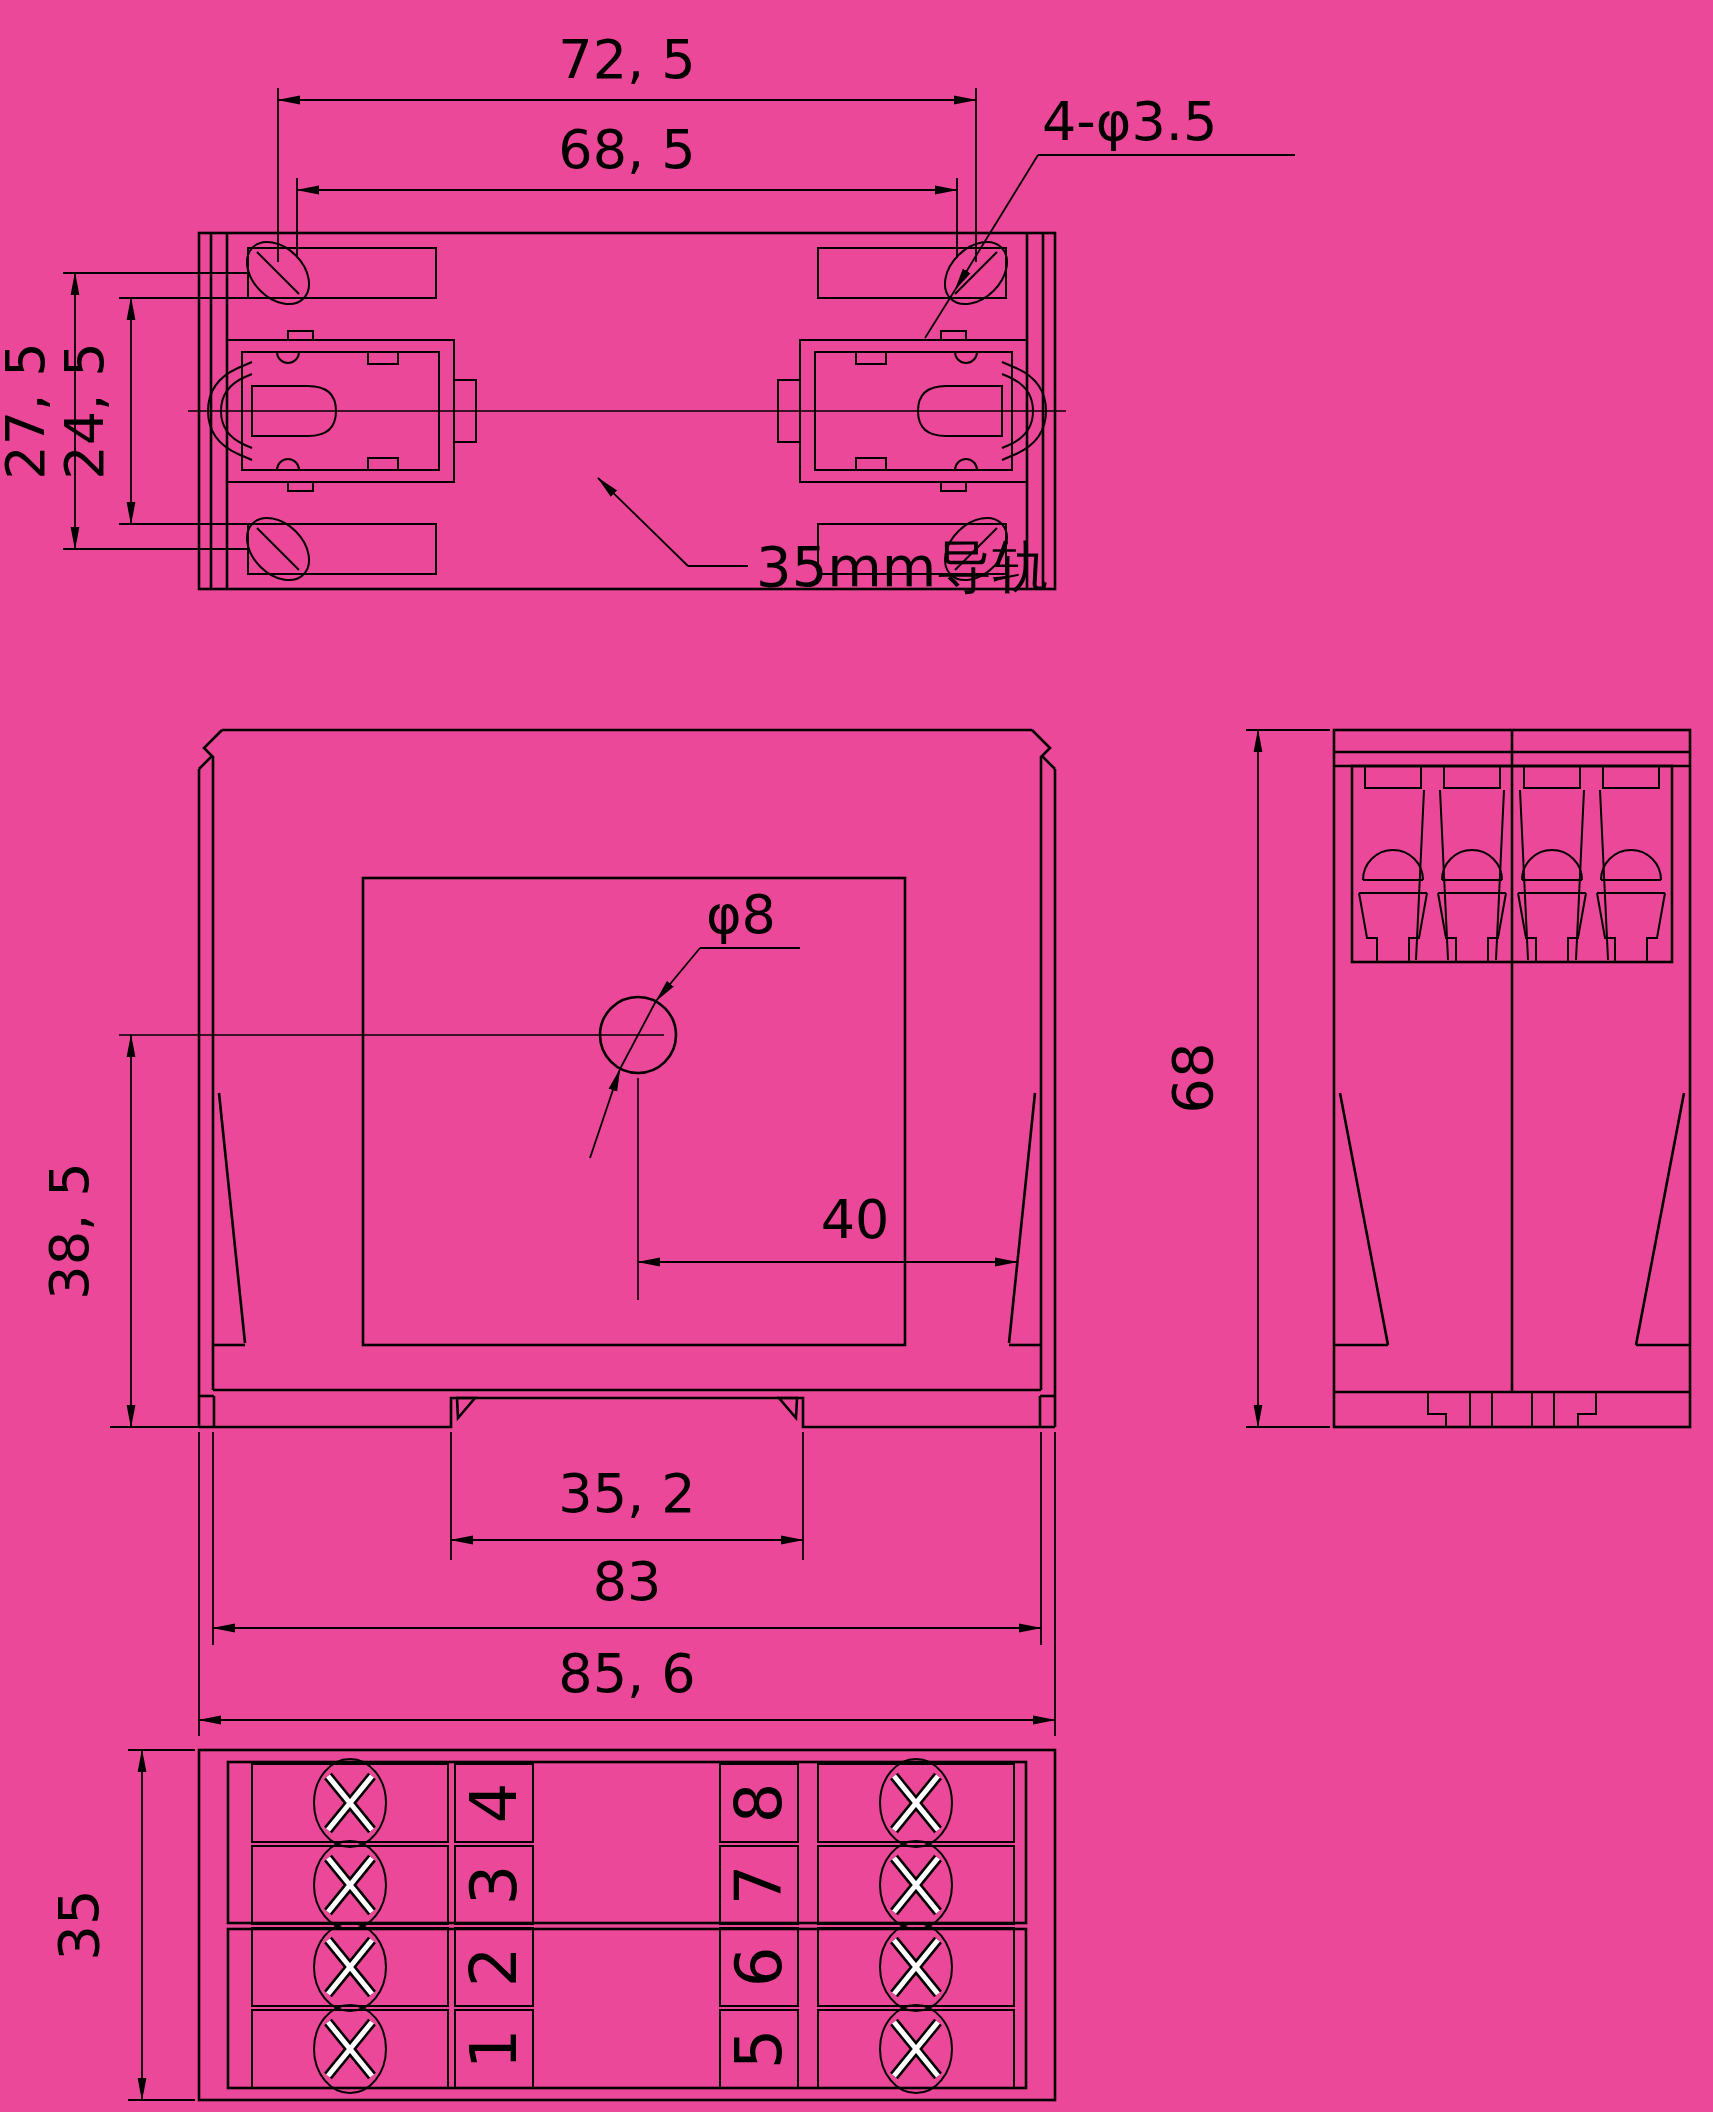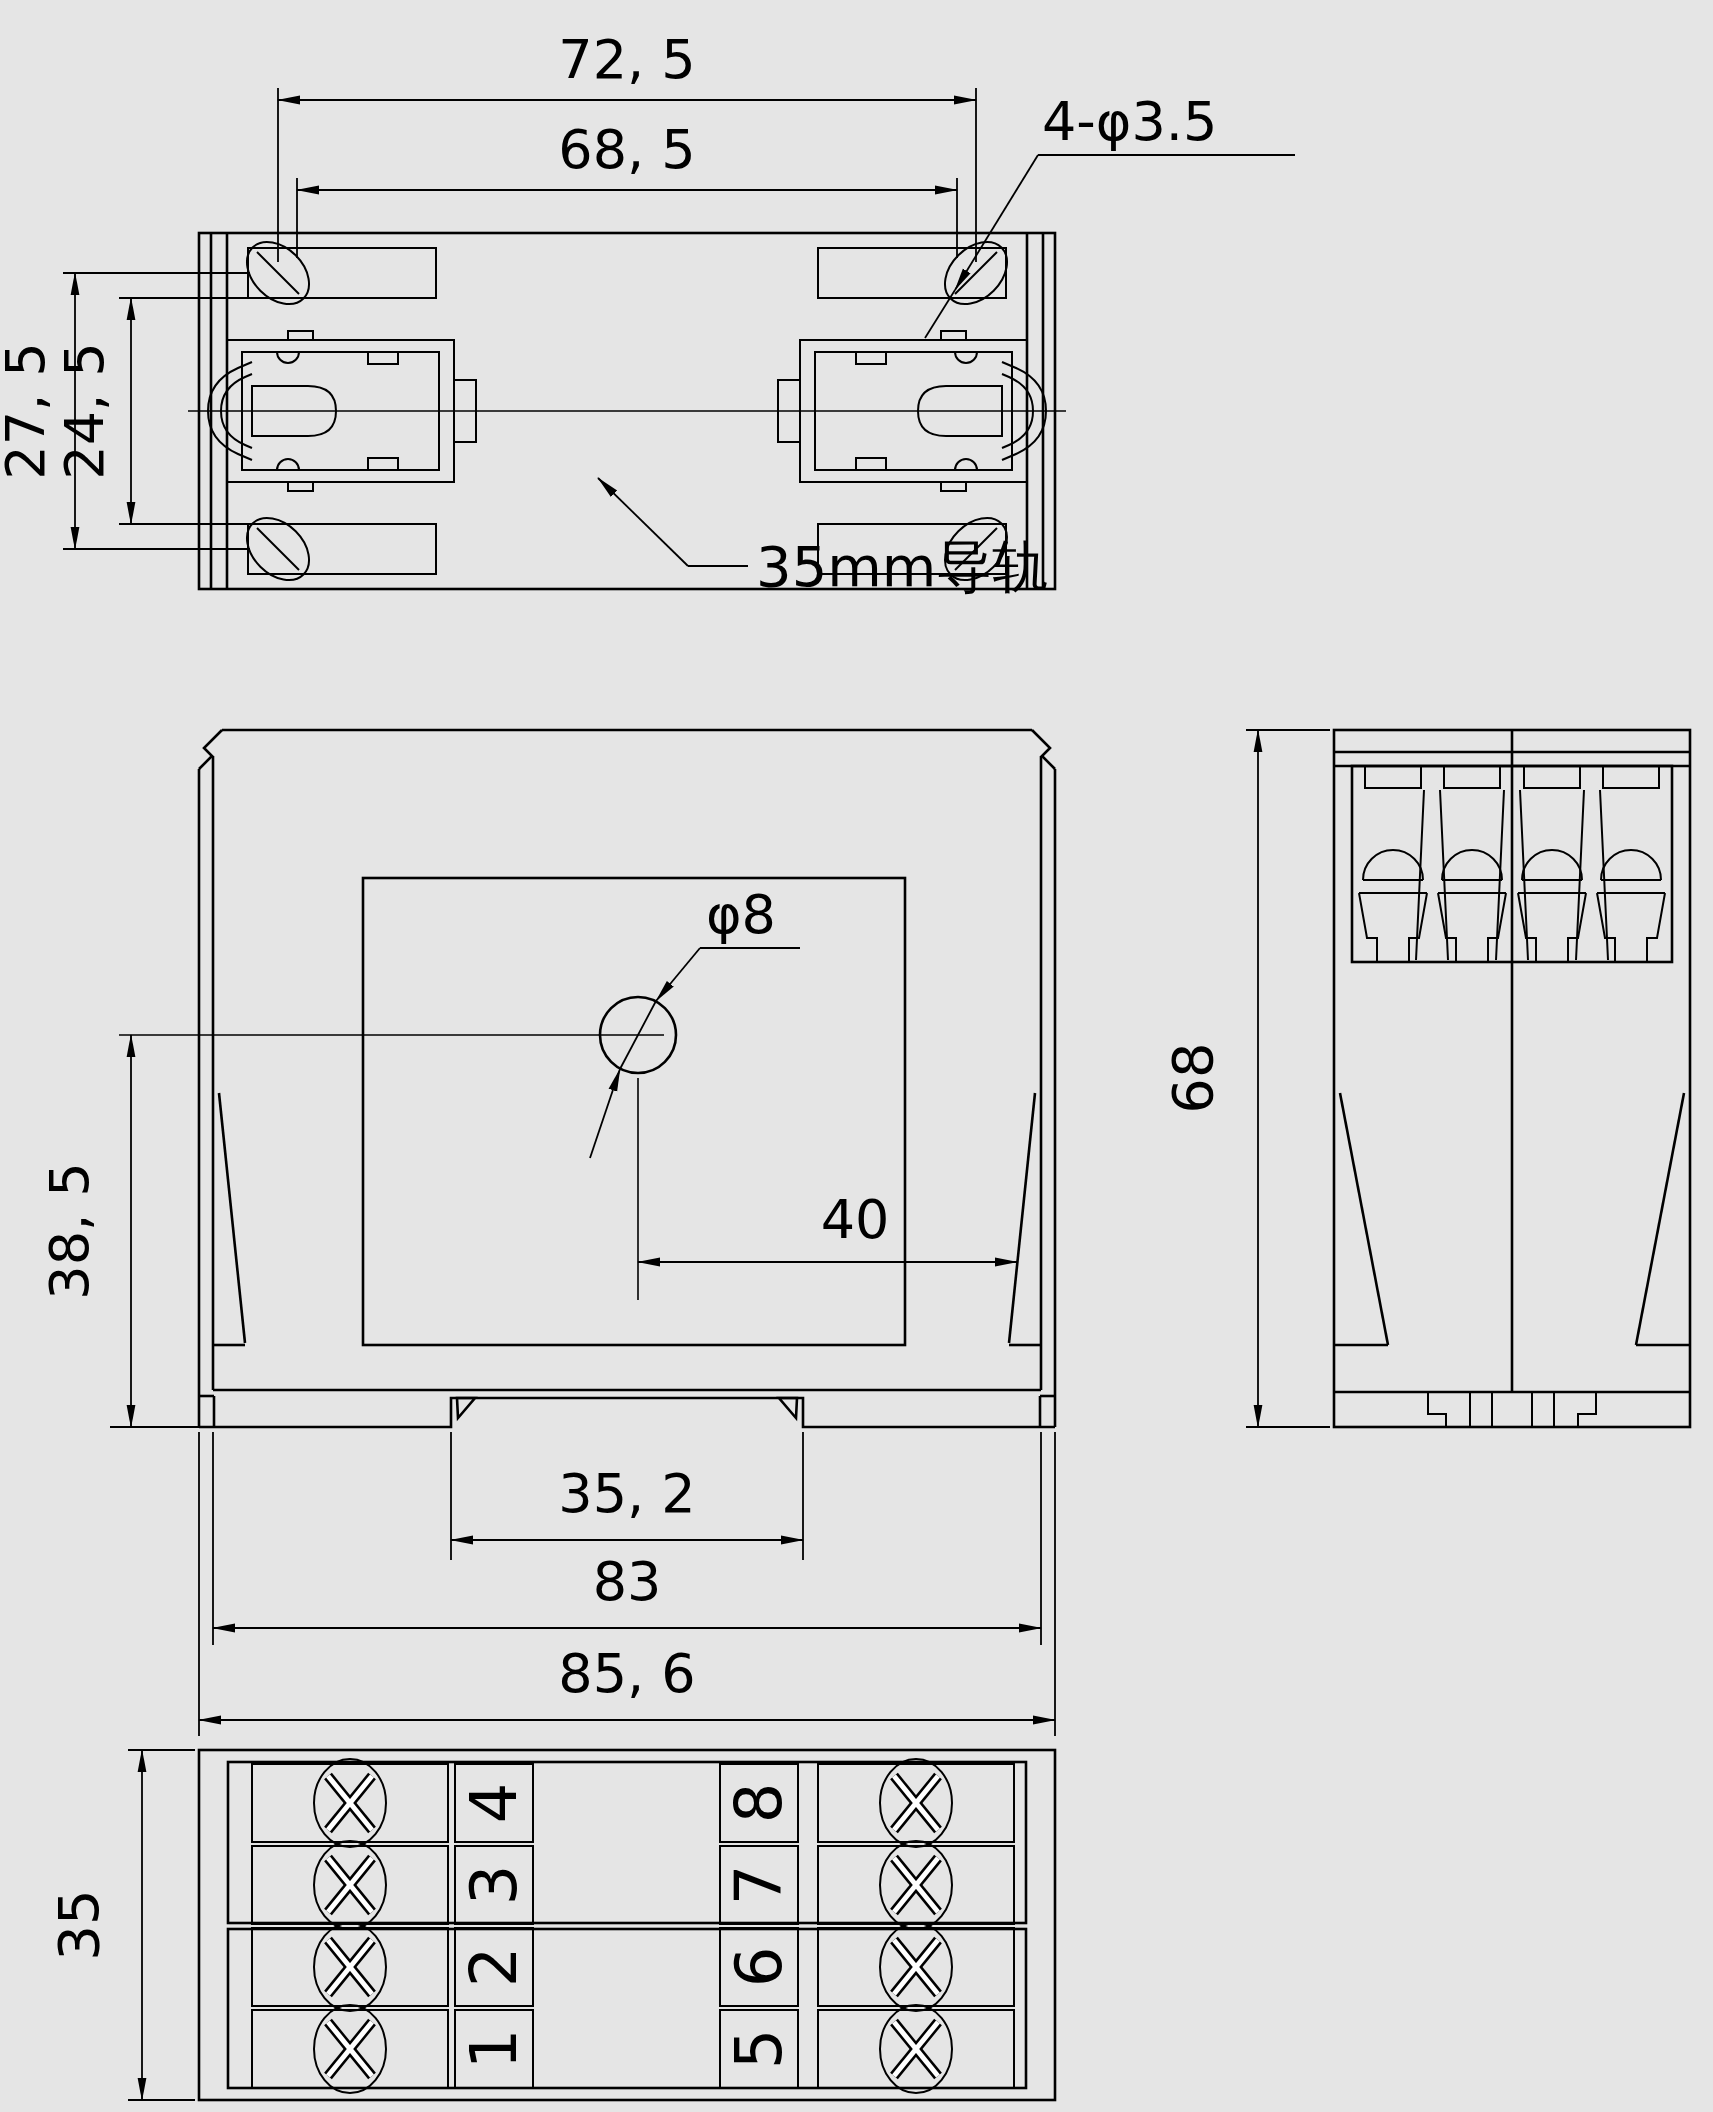--- a/index.html
+++ b/index.html
@@ -1,16 +1,16 @@
 <!DOCTYPE html>
 <html><head>
 <meta charset="utf-8">
 <style>
   html,body{margin:0;padding:0;background:#ffffff;}
-  .sheet{width:1713px;height:2112px;background:#e5e5e5;position:relative;}
+  .sheet{width:1713px;height:2112px;background:#ec4899;position:relative;}
   svg{display:block;}
   svg text{font-family:"DejaVu Sans","Liberation Sans",sans-serif;fill:#000;}
   .obj{stroke:#000;stroke-width:2.6;fill:none;}
   .thin{stroke:#000;stroke-width:2;fill:none;}
   .dim{stroke:#000;stroke-width:1.8;fill:none;}
   .cl{stroke:#000;stroke-width:1.6;fill:none;}
   .dimtxt{font-size:54px;}
   .bigtxt{font-size:56px;}
   .numtxt{font-size:64px;}
 </style>

